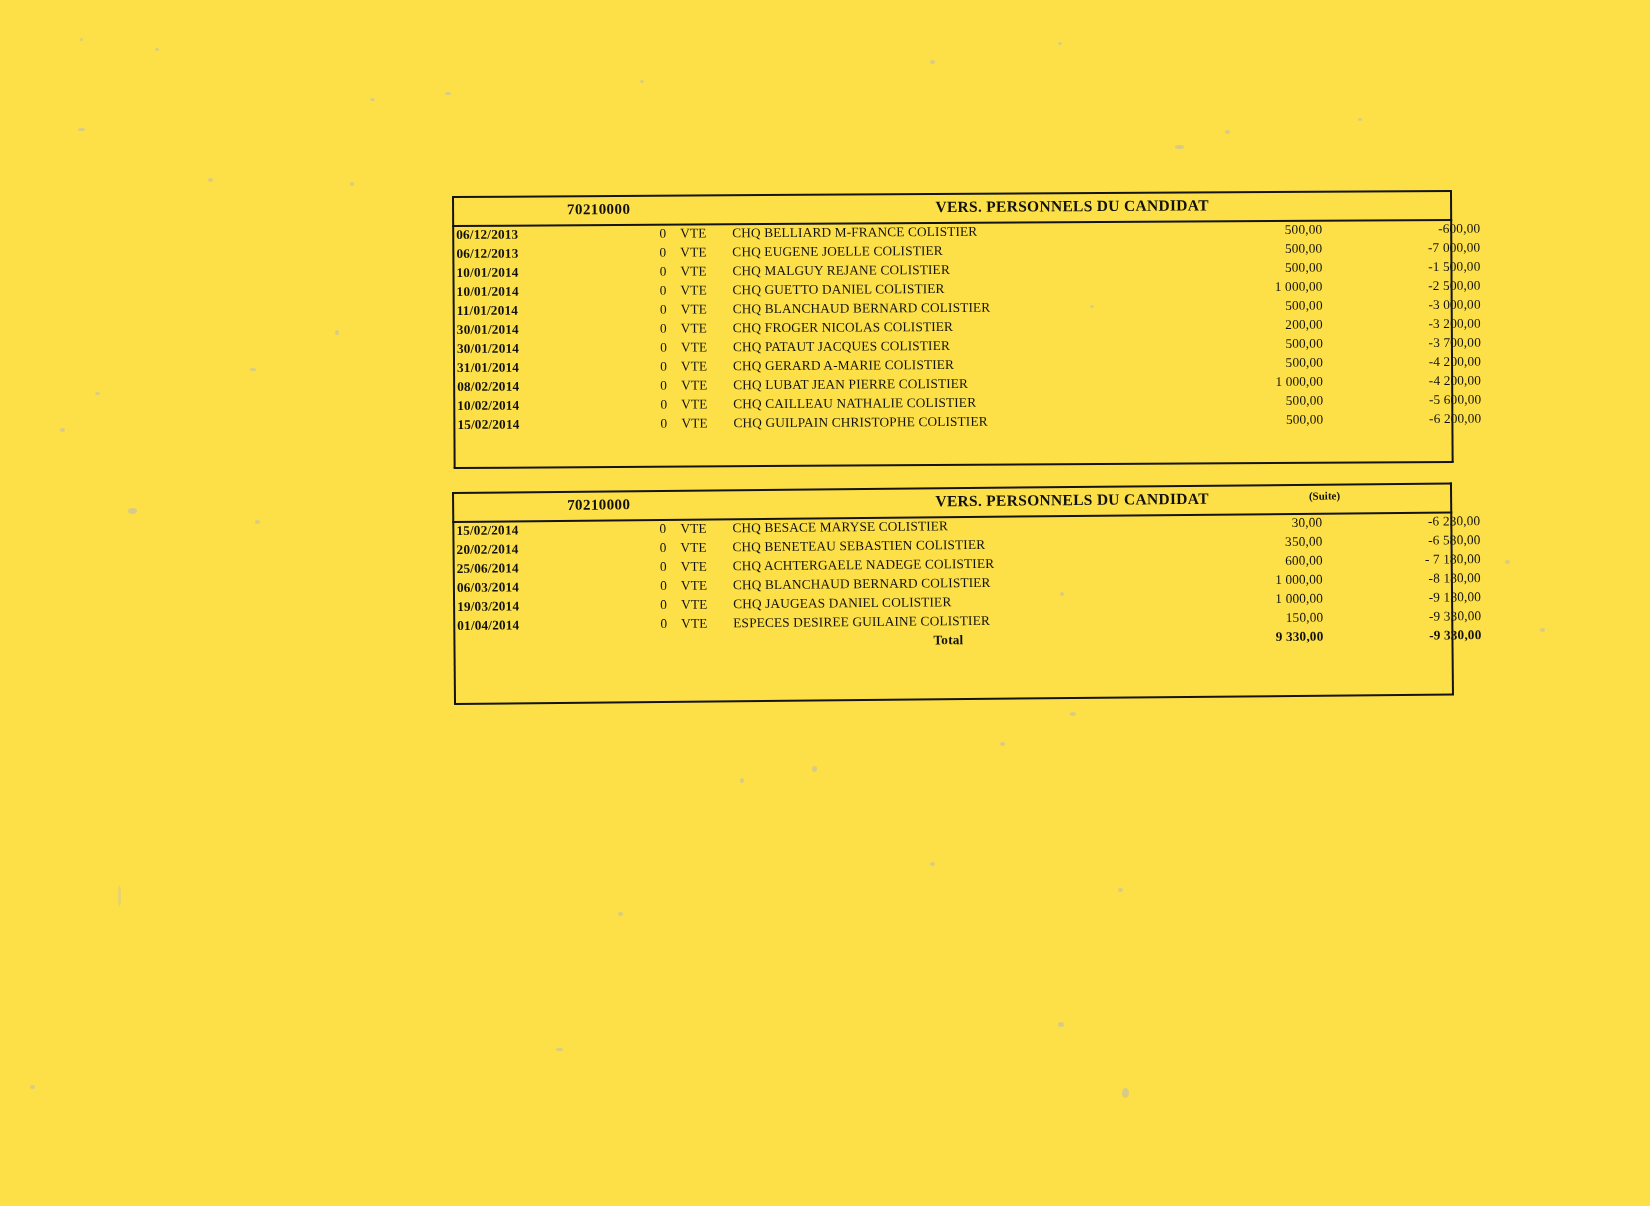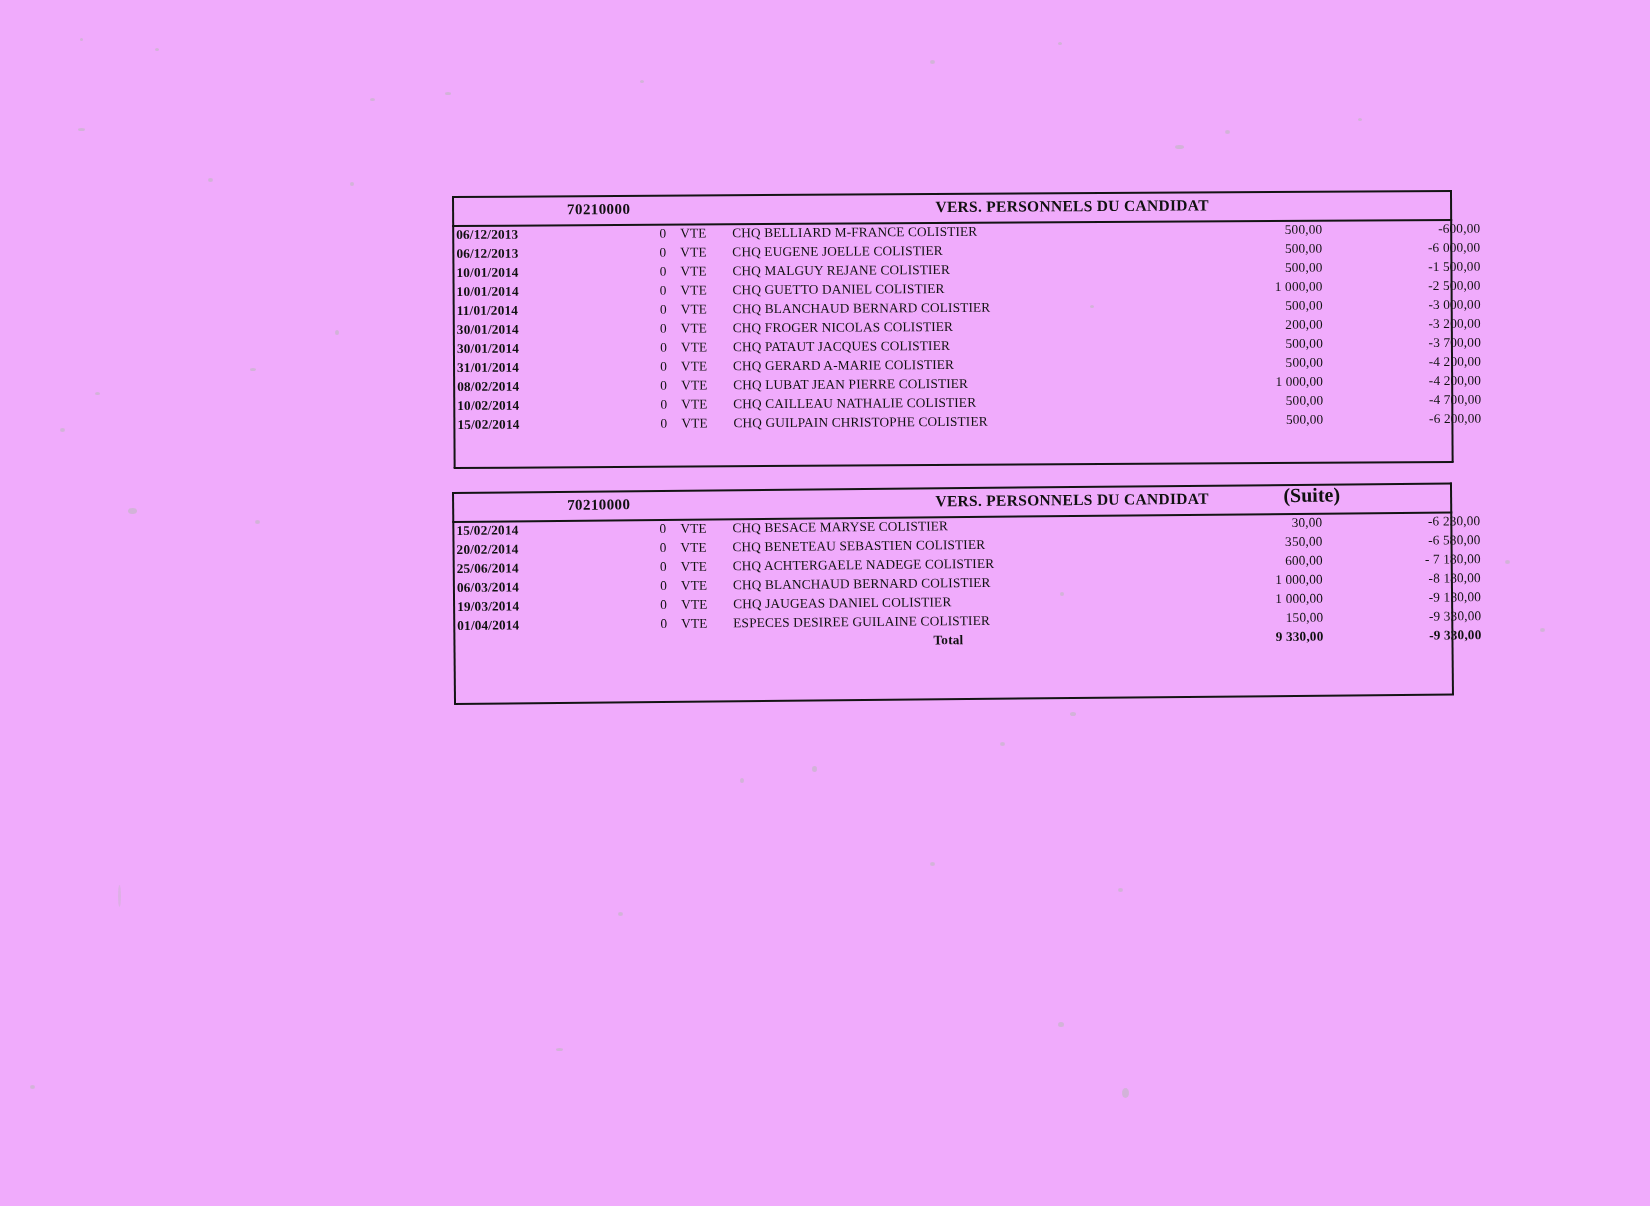--- a/index.html
+++ b/index.html
@@ -13,21 +13,21 @@
     position: relative;
     font-family: "Liberation Serif", serif;
     color: #111111;
     overflow: hidden;
   }
 
   
   .page {
     position: absolute;
     inset: 0;
-    background: #f0abfc;
+    background: #fde047;
   }
   .speck {
     position: absolute;
     background: #b9b9b9;
     border-radius: 50%;
     opacity: .55;
   }
 
   
   .block {
@@ -80,23 +80,23 @@
     width: 640px;
     text-align: center;
     top: 5px;
     font-weight: bold;
     font-size: 15.5px;
     letter-spacing: .3px;
   }
   .hdr .suite {
     position: absolute;
     right: 112px;
-    top: 0;
+    top: 6px;
     font-weight: bold;
-    font-size: 20px;
+    font-size: 11px;
   }
 
   table.rows {
     border-collapse: collapse;
     width: 100%;
     table-layout: fixed;
   }
   table.rows td {
     padding: 1px 0 2px 0;
     font-size: 13.3px;
@@ -184,21 +184,21 @@
           <td class="c-lib">CHQ BELLIARD M-FRANCE COLISTIER</td>
           <td class="c-debit">500,00</td>
           <td class="c-solde">-600,00</td>
         </tr>
         <tr>
           <td class="c-date">06/12/2013</td>
           <td class="c-num">0</td>
           <td class="c-code">VTE</td>
           <td class="c-lib">CHQ EUGENE JOELLE COLISTIER</td>
           <td class="c-debit">500,00</td>
-          <td class="c-solde">-6 000,00</td>
+          <td class="c-solde">-7 000,00</td>
         </tr>
         <tr>
           <td class="c-date">10/01/2014</td>
           <td class="c-num">0</td>
           <td class="c-code">VTE</td>
           <td class="c-lib">CHQ MALGUY REJANE COLISTIER</td>
           <td class="c-debit">500,00</td>
           <td class="c-solde">-1 500,00</td>
         </tr>
         <tr>
@@ -248,21 +248,21 @@
           <td class="c-lib">CHQ LUBAT JEAN PIERRE COLISTIER</td>
           <td class="c-debit">1 000,00</td>
           <td class="c-solde">-4 200,00</td>
         </tr>
         <tr>
           <td class="c-date">10/02/2014</td>
           <td class="c-num">0</td>
           <td class="c-code">VTE</td>
           <td class="c-lib">CHQ CAILLEAU NATHALIE COLISTIER</td>
           <td class="c-debit">500,00</td>
-          <td class="c-solde">-4 700,00</td>
+          <td class="c-solde">-5 600,00</td>
         </tr>
         <tr>
           <td class="c-date">15/02/2014</td>
           <td class="c-num">0</td>
           <td class="c-code">VTE</td>
           <td class="c-lib">CHQ GUILPAIN CHRISTOPHE COLISTIER</td>
           <td class="c-debit">500,00</td>
           <td class="c-solde">-6 200,00</td>
         </tr>
       </tbody>

